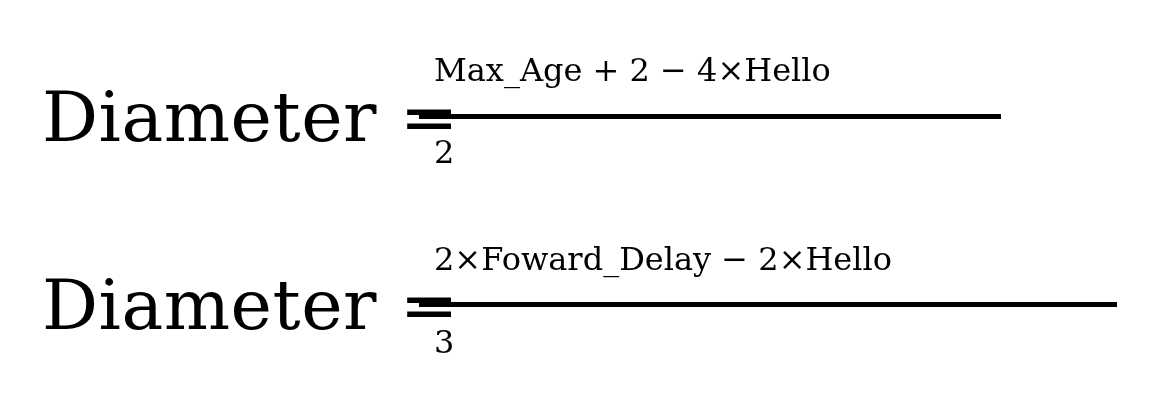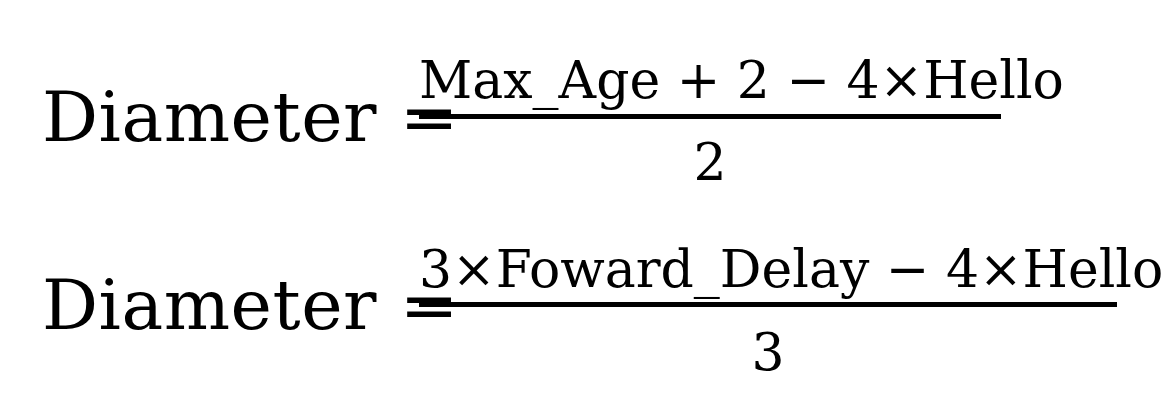--- a/index.html
+++ b/index.html
@@ -1,21 +1,21 @@
 <!DOCTYPE html>
 <html><head>
 <meta charset="utf-8">
 <style>
   html, body { margin:0; padding:0; background:#ffffff; }
   body { width:1168px; height:417px; position:relative; overflow:hidden;
          font-family: "DejaVu Serif", "Liberation Serif", serif; color:#000; }
   .eq { position:absolute; left:0; width:1168px; }
   .lhs { position:absolute; left:42px; font-size:70px; line-height:1; white-space:nowrap; letter-spacing:0.5px; }
   .frac { position:absolute; left:419px; }
-  .num, .den { position:absolute; left:0; font-size:52px; line-height:1; white-space:nowrap; text-align:center; }
+  .num, .den { position:absolute; left:15px; font-size:32px; line-height:1; white-space:nowrap; }
   .bar { position:absolute; left:0; height:5px; background:#000; }
   #eq1 .lhs { top:82px; }
   #eq1 .num { top:54px; width:582px; }
   #eq1 .bar { top:114px; width:582px; }
   #eq1 .den { top:136px; width:582px; }
   #eq2 .lhs { top:270px; }
   #eq2 .num { top:243px; width:698px; }
   #eq2 .bar { top:302px; width:698px; }
   #eq2 .den { top:326px; width:698px; }
 </style>
@@ -27,17 +27,17 @@
   <div class="frac">
     <div class="num">Max_Age + 2 − 4×Hello</div>
     <div class="bar"></div>
     <div class="den">2</div>
   </div>
 </div>
 
 <div class="eq" id="eq2">
   <div class="lhs">Diameter =</div>
   <div class="frac">
-    <div class="num">3×Foward_Delay − 4×Hello</div>
+    <div class="num">2×Foward_Delay − 2×Hello</div>
     <div class="bar"></div>
     <div class="den">3</div>
   </div>
 </div>
 
 </body></html>

